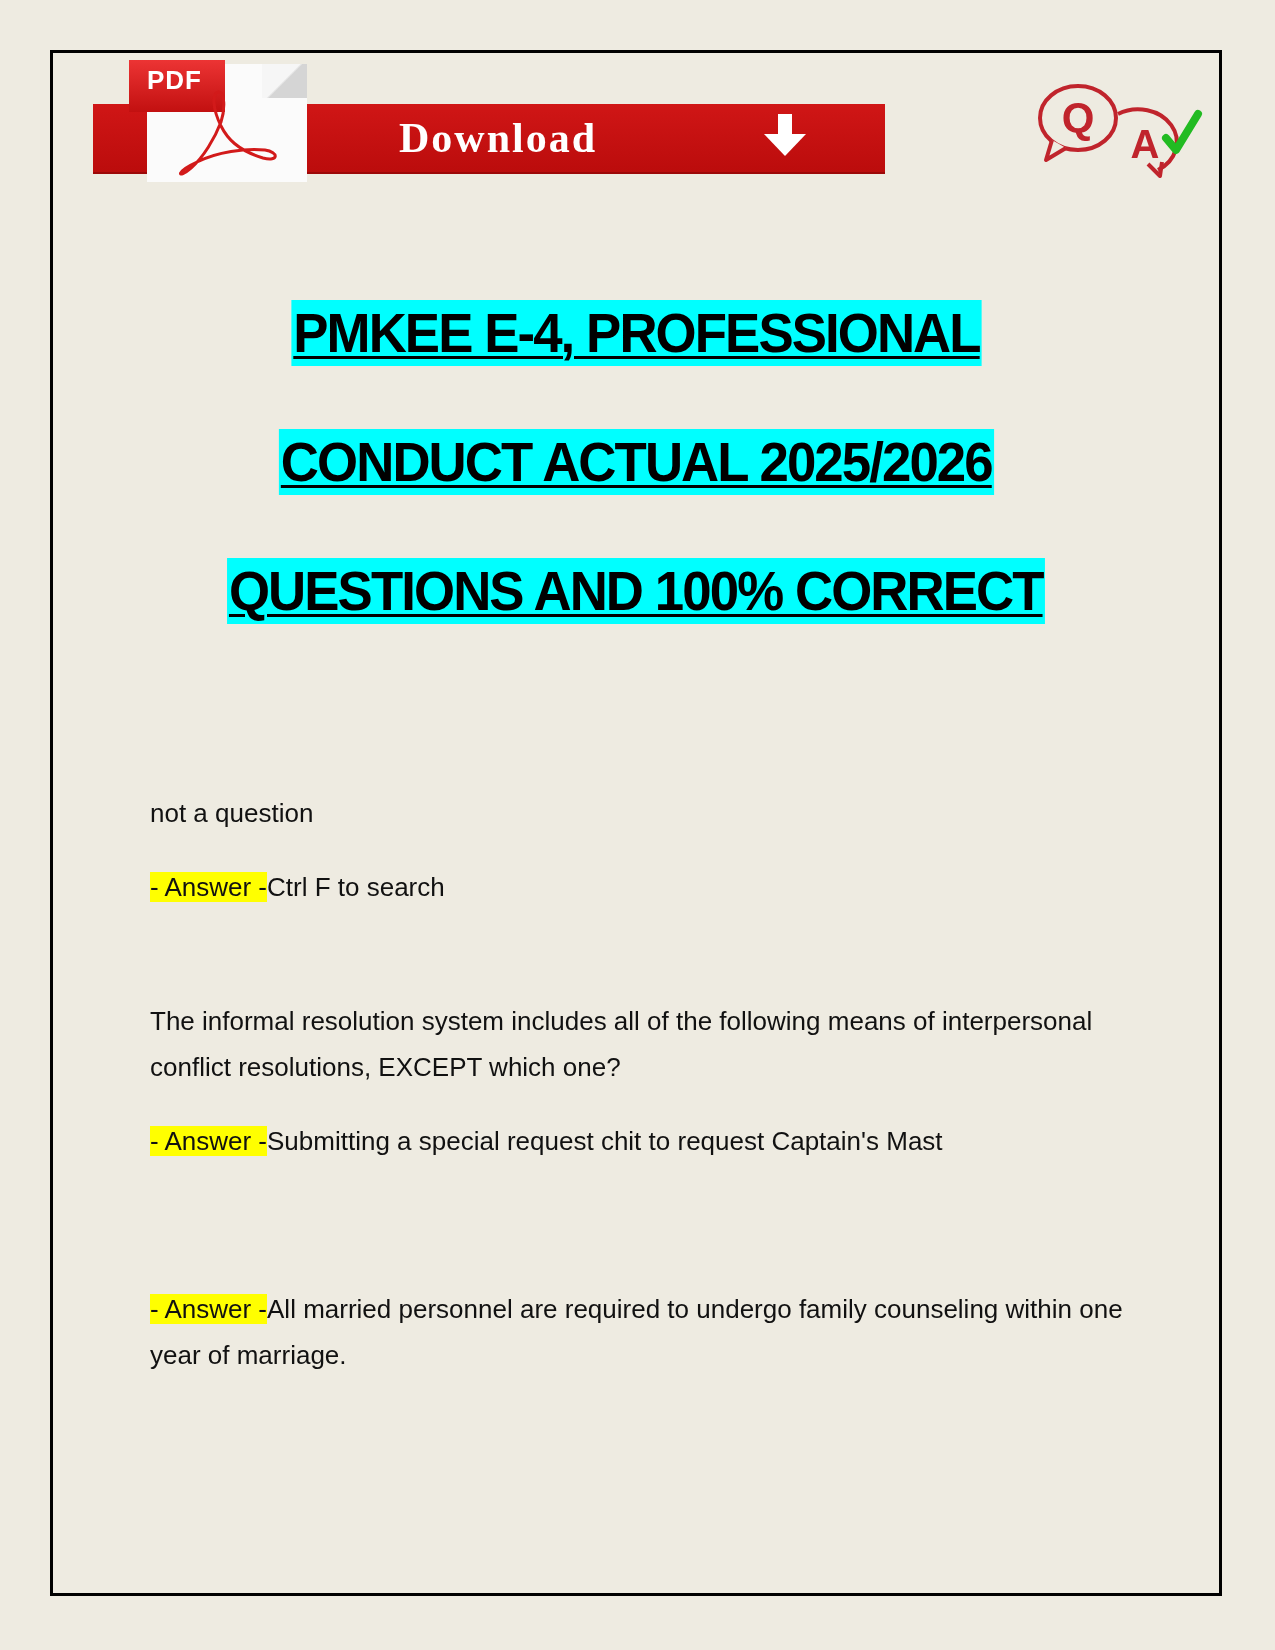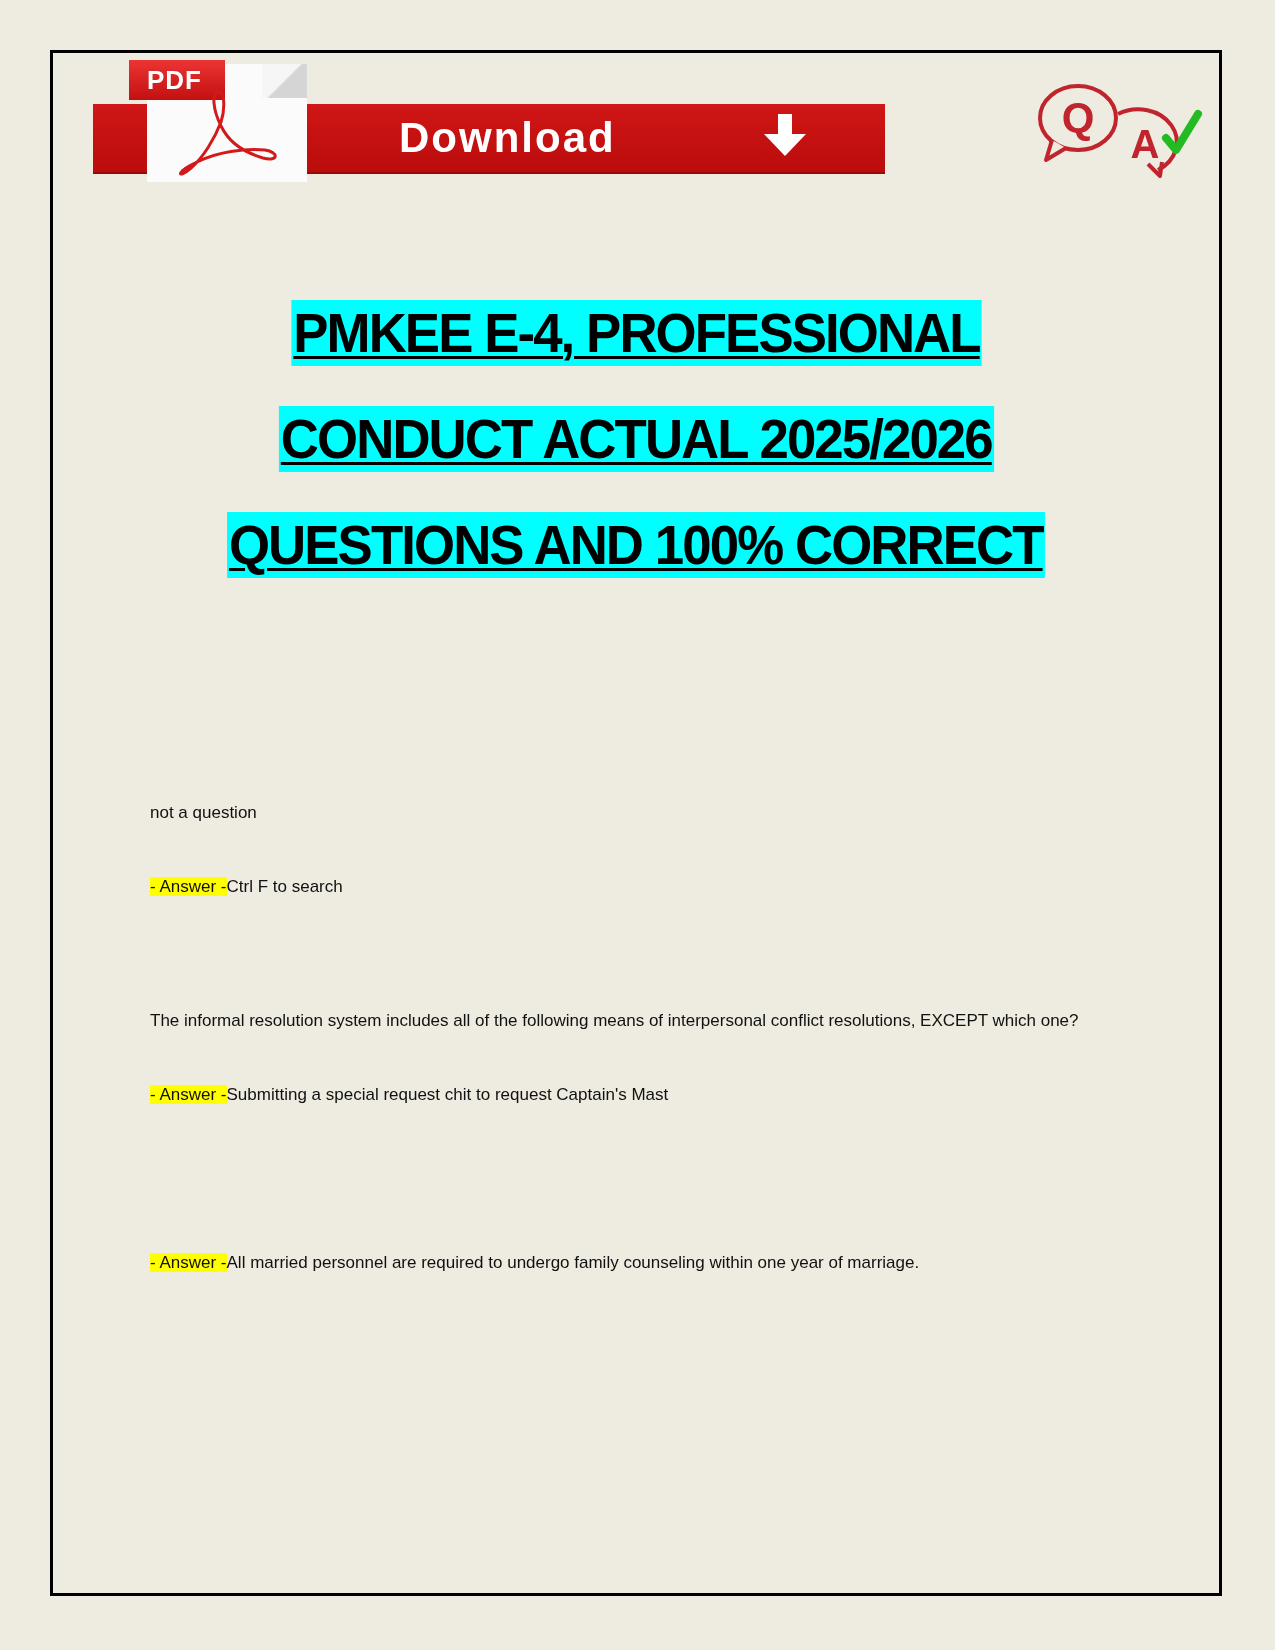--- a/index.html
+++ b/index.html
@@ -26,21 +26,21 @@
     .banner-bar {
       position: absolute;
       left: 0; top: 44px;
       width: 792px; height: 68px;
       background: linear-gradient(#d01616, #bb0c0c);
       border-bottom: 2px solid #9c0808;
     }
     .pdf-tab {
       position: absolute;
       left: 36px; top: 0;
-      width: 96px; height: 40px;
+      width: 96px; height: 52px;
       background: linear-gradient(#ec3434, #c21010);
       color: #fff;
       font-weight: bold;
       font-size: 26px;
       line-height: 40px;
       padding-left: 18px;
       box-sizing: border-box;
       z-index: 3;
       letter-spacing: 1px;
     }
@@ -65,21 +65,21 @@
       left: 74px; top: 28px;
       z-index: 3;
     }
     .download-label {
       position: absolute;
       left: 306px; top: 54px;
       color: #fff;
       font-size: 42px;
       font-weight: bold;
       letter-spacing: 2px;
-      font-family: Liberation Sans, sans-serif;
+      font-family: Liberation Serif, serif;
       text-align: right;
     }
     .download-arrow-icon {
       position: absolute;
       left: 667px; top: 54px;
     }
     .qa-logo {
       position: absolute;
       left: 1038px; top: 78px;
     }
@@ -97,28 +97,28 @@
       font-weight: bold;
       font-size: 55px;
       line-height: 66px;
       text-decoration: underline;
       text-decoration-thickness: 3px;
       text-underline-offset: 4px;
       letter-spacing: -2px;
       padding: 0 2px;
       transform: scaleX(0.96);
     }
-    .title-row { height: 106px; }
+    .title-row { height: 129px; }
     
     .content {
       position: absolute;
       left: 150px; top: 790px;
       width: 1000px;
       font-family: "Liberation Sans", sans-serif;
-      font-size: 17px;
+      font-size: 26px;
       color: #111;
     }
     .q {
       line-height: 46px;
       margin: 0;
     }
     .a {
       line-height: 46px;
       margin: 28px 0 0 0;
     }

